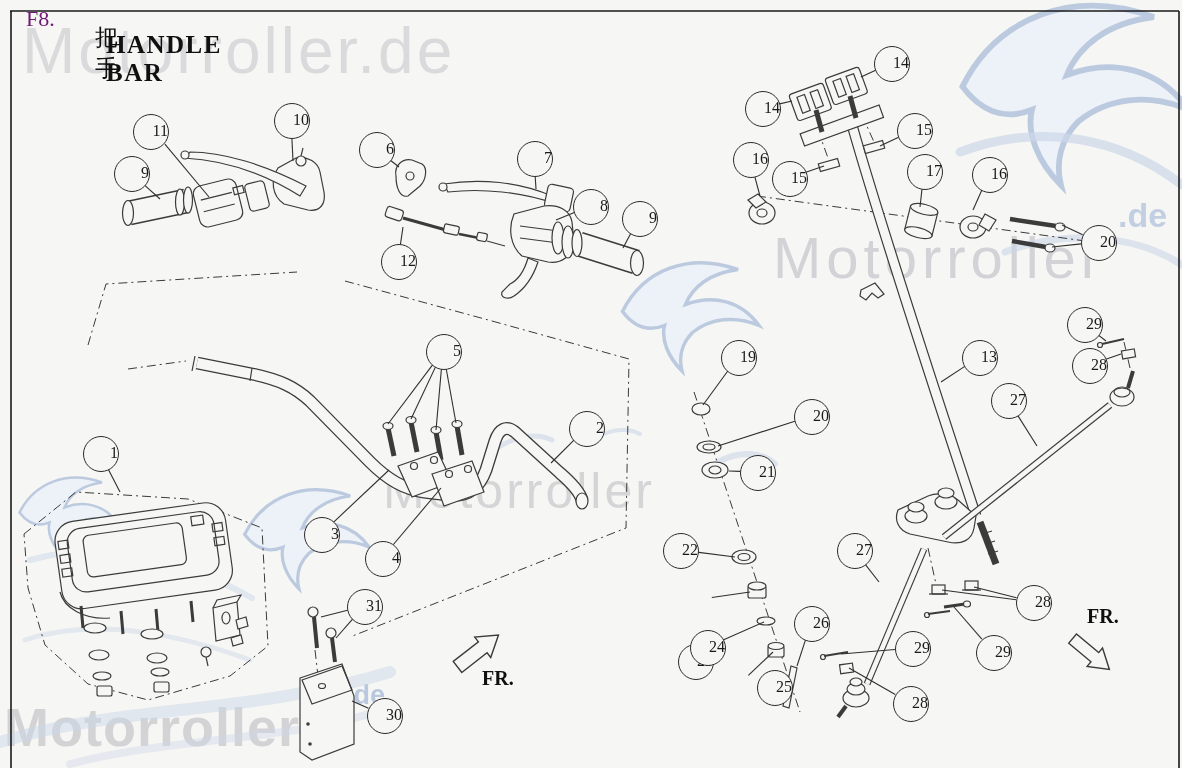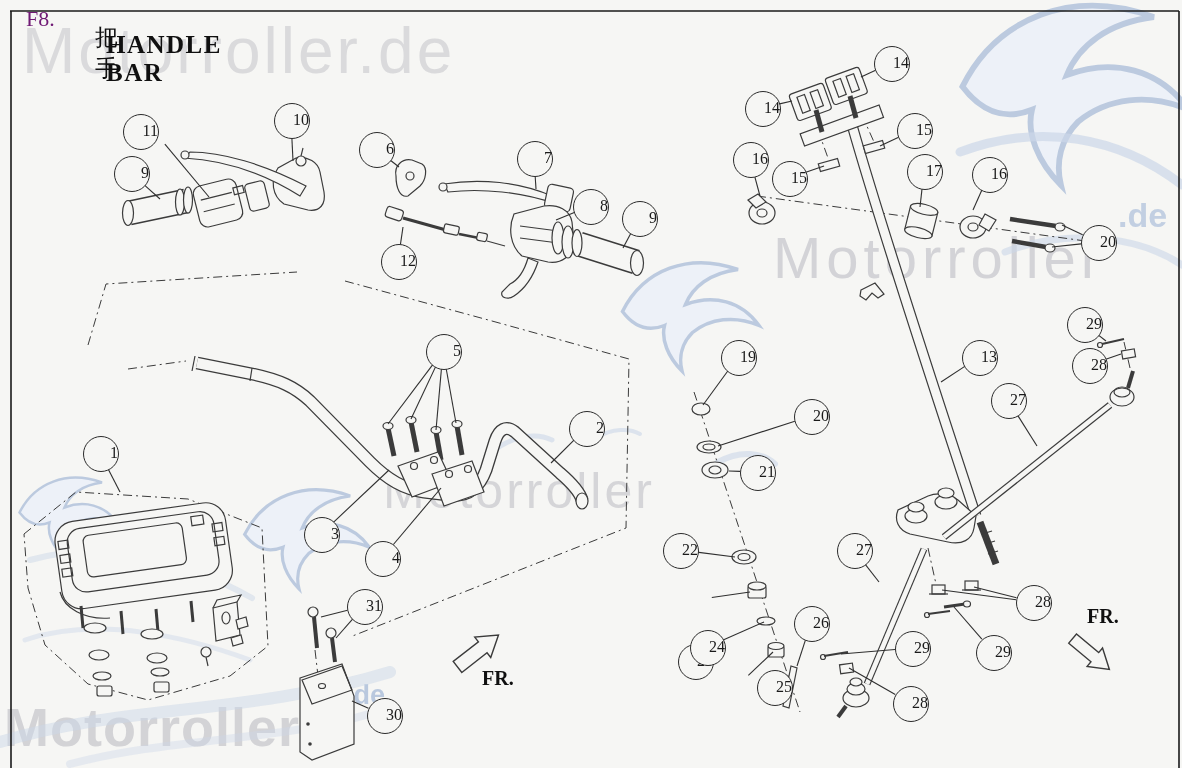--- a/index.html
+++ b/index.html
@@ -389,21 +389,21 @@
       <div class="callout" style="left: 586px; top: 428px;">2</div>
       <div class="callout" style="left: 321px; top: 534px;">3</div>
       <div class="callout" style="left: 382px; top: 558px;">4</div>
       <div class="callout" style="left: 443px; top: 351px;">5</div>
       <div class="callout" style="left: 376px; top: 149px;">6</div>
       <div class="callout" style="left: 534px; top: 158px;">7</div>
       <div class="callout" style="left: 590px; top: 206px;">8</div>
       <div class="callout" style="left: 131px; top: 173px;">9</div>
       <div class="callout" style="left: 639px; top: 218px;">9</div>
       <div class="callout" style="left: 291px; top: 120px;">10</div>
-      <div class="callout" style="left: 140px; top: 131px;">11</div>
+      <div class="callout" style="left: 150px; top: 131px;">11</div>
       <div class="callout" style="left: 398px; top: 261px;">12</div>
       <div class="callout" style="left: 979px; top: 357px;">13</div>
       <div class="callout" style="left: 891px; top: 63px;">14</div>
       <div class="callout" style="left: 762px; top: 108px;">14</div>
       <div class="callout" style="left: 914px; top: 130px;">15</div>
       <div class="callout" style="left: 789px; top: 178px;">15</div>
       <div class="callout" style="left: 750px; top: 159px;">16</div>
       <div class="callout" style="left: 989px; top: 174px;">16</div>
       <div class="callout" style="left: 924px; top: 171px;">17</div>
       <div class="callout" style="left: 1098px; top: 242px;">20</div>

